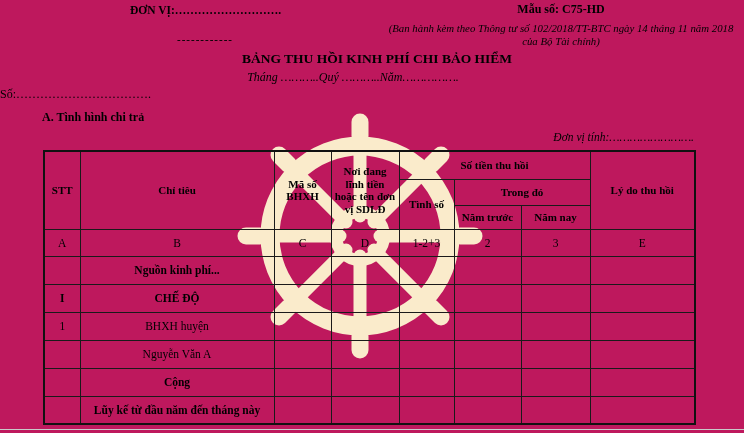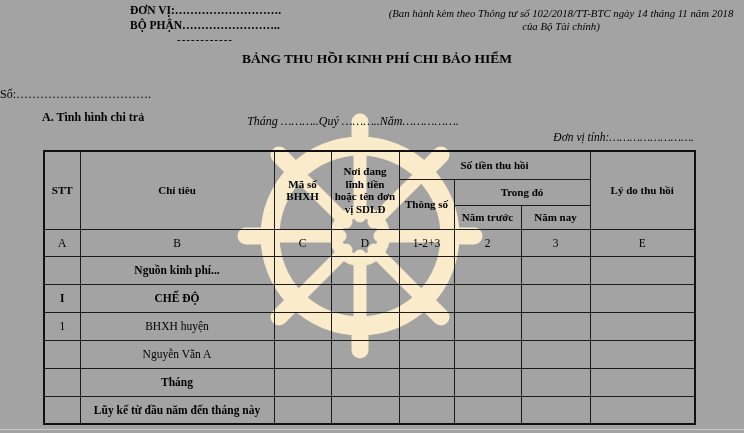--- a/index.html
+++ b/index.html
@@ -1,35 +1,35 @@
 <!DOCTYPE html>
 <html><head>
 <meta charset="utf-8">
 <style>
   html,body{margin:0;padding:0;}
   body{background:#ffffff;}
   .page{
     position:relative;
     width:744px;height:433px;
-    background:#a3a3a3;
+    background:#be185d;
     font-family:"Liberation Serif", serif;
     color:#000;
     overflow:hidden;
   }
   .wm{position:absolute;left:220px;top:96px;width:280px;height:280px;z-index:0;}
   .layer{position:relative;z-index:1;}
 
   .unit-block{position:absolute;left:130px;top:3px;font-weight:bold;font-size:11.5px;line-height:1.3;}
   .dashes{position:absolute;left:130px;top:33px;width:150px;text-align:center;font-weight:bold;font-size:11px;letter-spacing:1px;}
   .form-block{position:absolute;left:387px;top:2px;width:348px;text-align:center;}
   .form-code{font-weight:bold;font-size:12px;}
   .form-note{font-style:italic;font-size:10.8px;line-height:1.22;margin-top:5px;}
 
   .doc-title{position:absolute;left:0;top:51px;width:706px;text-align:center;font-weight:bold;font-size:13.5px;margin-left:24px;}
-  .period-line{position:absolute;left:0;top:70px;width:706px;text-align:center;font-style:italic;font-size:12px;margin-top:44px;}
+  .period-line{position:absolute;left:0;top:70px;width:706px;text-align:center;font-style:italic;font-size:12px;}
   .number-line{position:absolute;left:0;top:87px;width:740px;text-align:left;font-size:12px;}
   .section-a{position:absolute;left:42px;top:110px;font-weight:bold;font-size:12px;}
   .unit-note{position:absolute;right:50px;top:131px;font-style:italic;font-size:11.5px;}
 
   table.recovery{
     position:absolute;left:43px;top:150px;
     border-collapse:collapse;table-layout:fixed;
     width:651px;background:transparent;
   }
   table.recovery td,table.recovery th{
@@ -77,25 +77,25 @@
         <line x1="71" y1="71" x2="81" y2="81"></line>
         <line x1="-71" y1="71" x2="-81" y2="81"></line>
         <line x1="71" y1="-71" x2="81" y2="-81"></line>
       </g>
     </g>
   </svg>
 
   <div class="layer">
     <div class="unit-block">
       <div>ĐƠN VỊ:……………………….</div>
-      <div>BỘ PHẬN……………………..</div>
     </div>
     <div class="dashes">------------</div>
 
     <div class="form-block">
+      <div class="form-code">Mẫu số: C75-HD</div>
       <div class="form-note">(Ban hành kèm theo Thông tư số 102/2018/TT-BTC ngày 14 tháng 11 năm 2018 của Bộ Tài chính)</div>
     </div>
 
     <div class="doc-title">BẢNG THU HỒI KINH PHÍ CHI BẢO HIỂM</div>
     <div class="period-line">Tháng ………..Quý ………..Năm…………….</div>
     <div class="number-line">Số:…………………………….</div>
     <div class="section-a">A. Tình hình chi trả</div>
     <div class="unit-note">Đơn vị tính:…………………….</div>
 
     <table class="recovery">
@@ -112,21 +112,21 @@
       <tbody>
         <tr class="hr1">
           <th class="hcell" rowspan="3">STT</th>
           <th class="hcell" rowspan="3">Chỉ tiêu</th>
           <th class="hcell" rowspan="3">Mã số BHXH</th>
           <th class="hcell" rowspan="3">Nơi đang lĩnh tiền hoặc tên đơn vị SDLĐ</th>
           <th class="hcell" colspan="3">Số tiền thu hồi</th>
           <th class="hcell" rowspan="3">Lý do thu hồi</th>
         </tr>
         <tr class="hr2">
-          <th class="hcell" rowspan="2">Thông số</th>
+          <th class="hcell" rowspan="2">Tình số</th>
           <th class="hcell" colspan="2">Trong đó</th>
         </tr>
         <tr class="hr3">
           <th class="hcell">Năm trước</th>
           <th class="hcell">Năm nay</th>
         </tr>
         <tr class="letters">
           <td>A</td>
           <td>B</td>
           <td>C</td>
@@ -172,21 +172,21 @@
           <td class="left">Nguyễn Văn A</td>
           <td></td>
           <td></td>
           <td></td>
           <td></td>
           <td></td>
           <td></td>
         </tr>
         <tr class="body">
           <td></td>
-          <td class="b">Tháng</td>
+          <td class="b">Cộng</td>
           <td></td>
           <td></td>
           <td></td>
           <td></td>
           <td></td>
           <td></td>
         </tr>
         <tr class="body">
           <td></td>
           <td class="left b">Lũy kế từ đầu năm đến tháng này</td>

